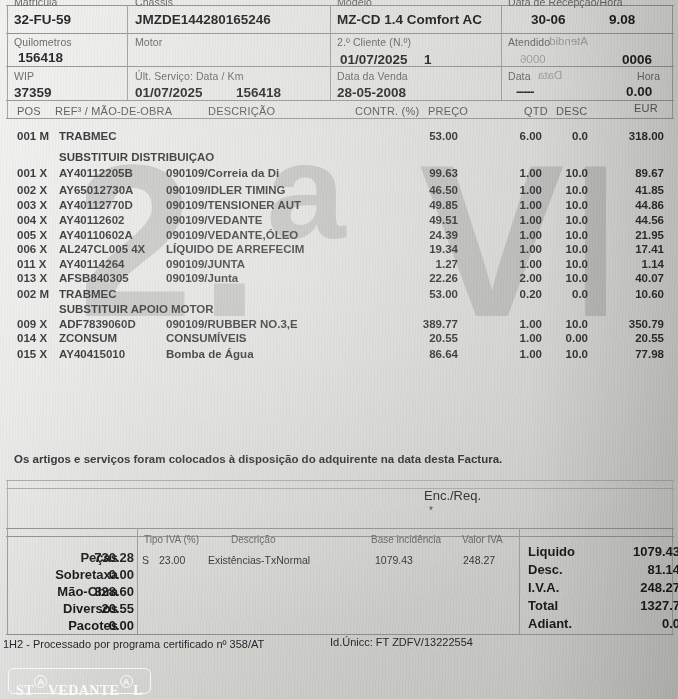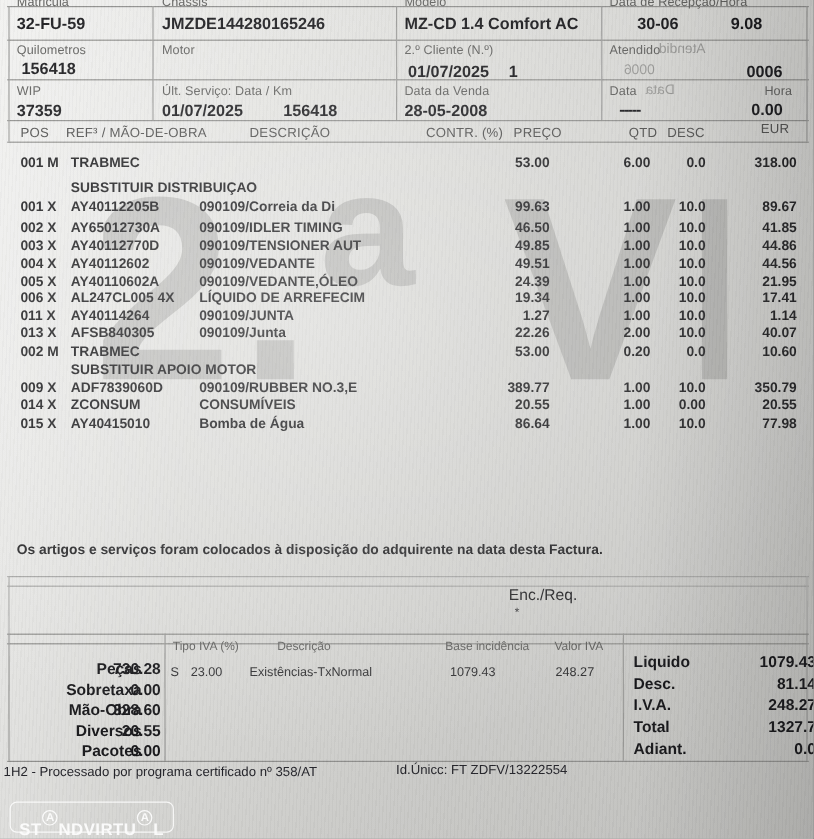--- a/index.html
+++ b/index.html
@@ -179,21 +179,21 @@
     height: 24px;
     padding: 0 7px;
     border: 1.6px solid rgba(255,255,255,0.88);
     border-radius: 6px;
     display: flex;
     align-items: center;
     z-index: 8;
     opacity: .92;
   }
   #sv-logo .sv-part {
-    font-family: Liberation Sans, sans-serif;
+    font-family: Liberation Serif, serif;
     font-size: 14px;
     font-weight: bold;
     color: rgba(255,255,255,0.95);
     letter-spacing: .4px;
     line-height: 1;
     margin-top: 20px;
   }
   #sv-logo .sv-a {
     display: inline-flex;
     align-items: center;
@@ -435,20 +435,20 @@
   <div class="ivacell" style="left:208px; top:554px;">Existências-TxNormal</div>
   <div class="ivacell" style="left:375px; top:554px;">1079.43</div>
   <div class="ivacell" style="left:463px; top:554px;">248.27</div>
 
   <div class="footer" style="left:3px;   top:638px;">1H2 - Processado por programa certificado nº 358/AT</div>
   <div class="footer" style="left:330px; top:636px;">Id.Únicc: FT ZDFV/13222554</div>
 
   <div id="sv-logo">
     <span class="sv-part">ST</span>
     <span class="sv-a">A</span>
-    <span class="sv-part">NDVIRTU</span>
+    <span class="sv-part">VEDANTE</span>
     <span class="sv-a">A</span>
     <span class="sv-part">L</span>
   </div>
 
   <div id="grain"></div>
   <div id="vignette"></div>
 </div>
 
 </body></html>

